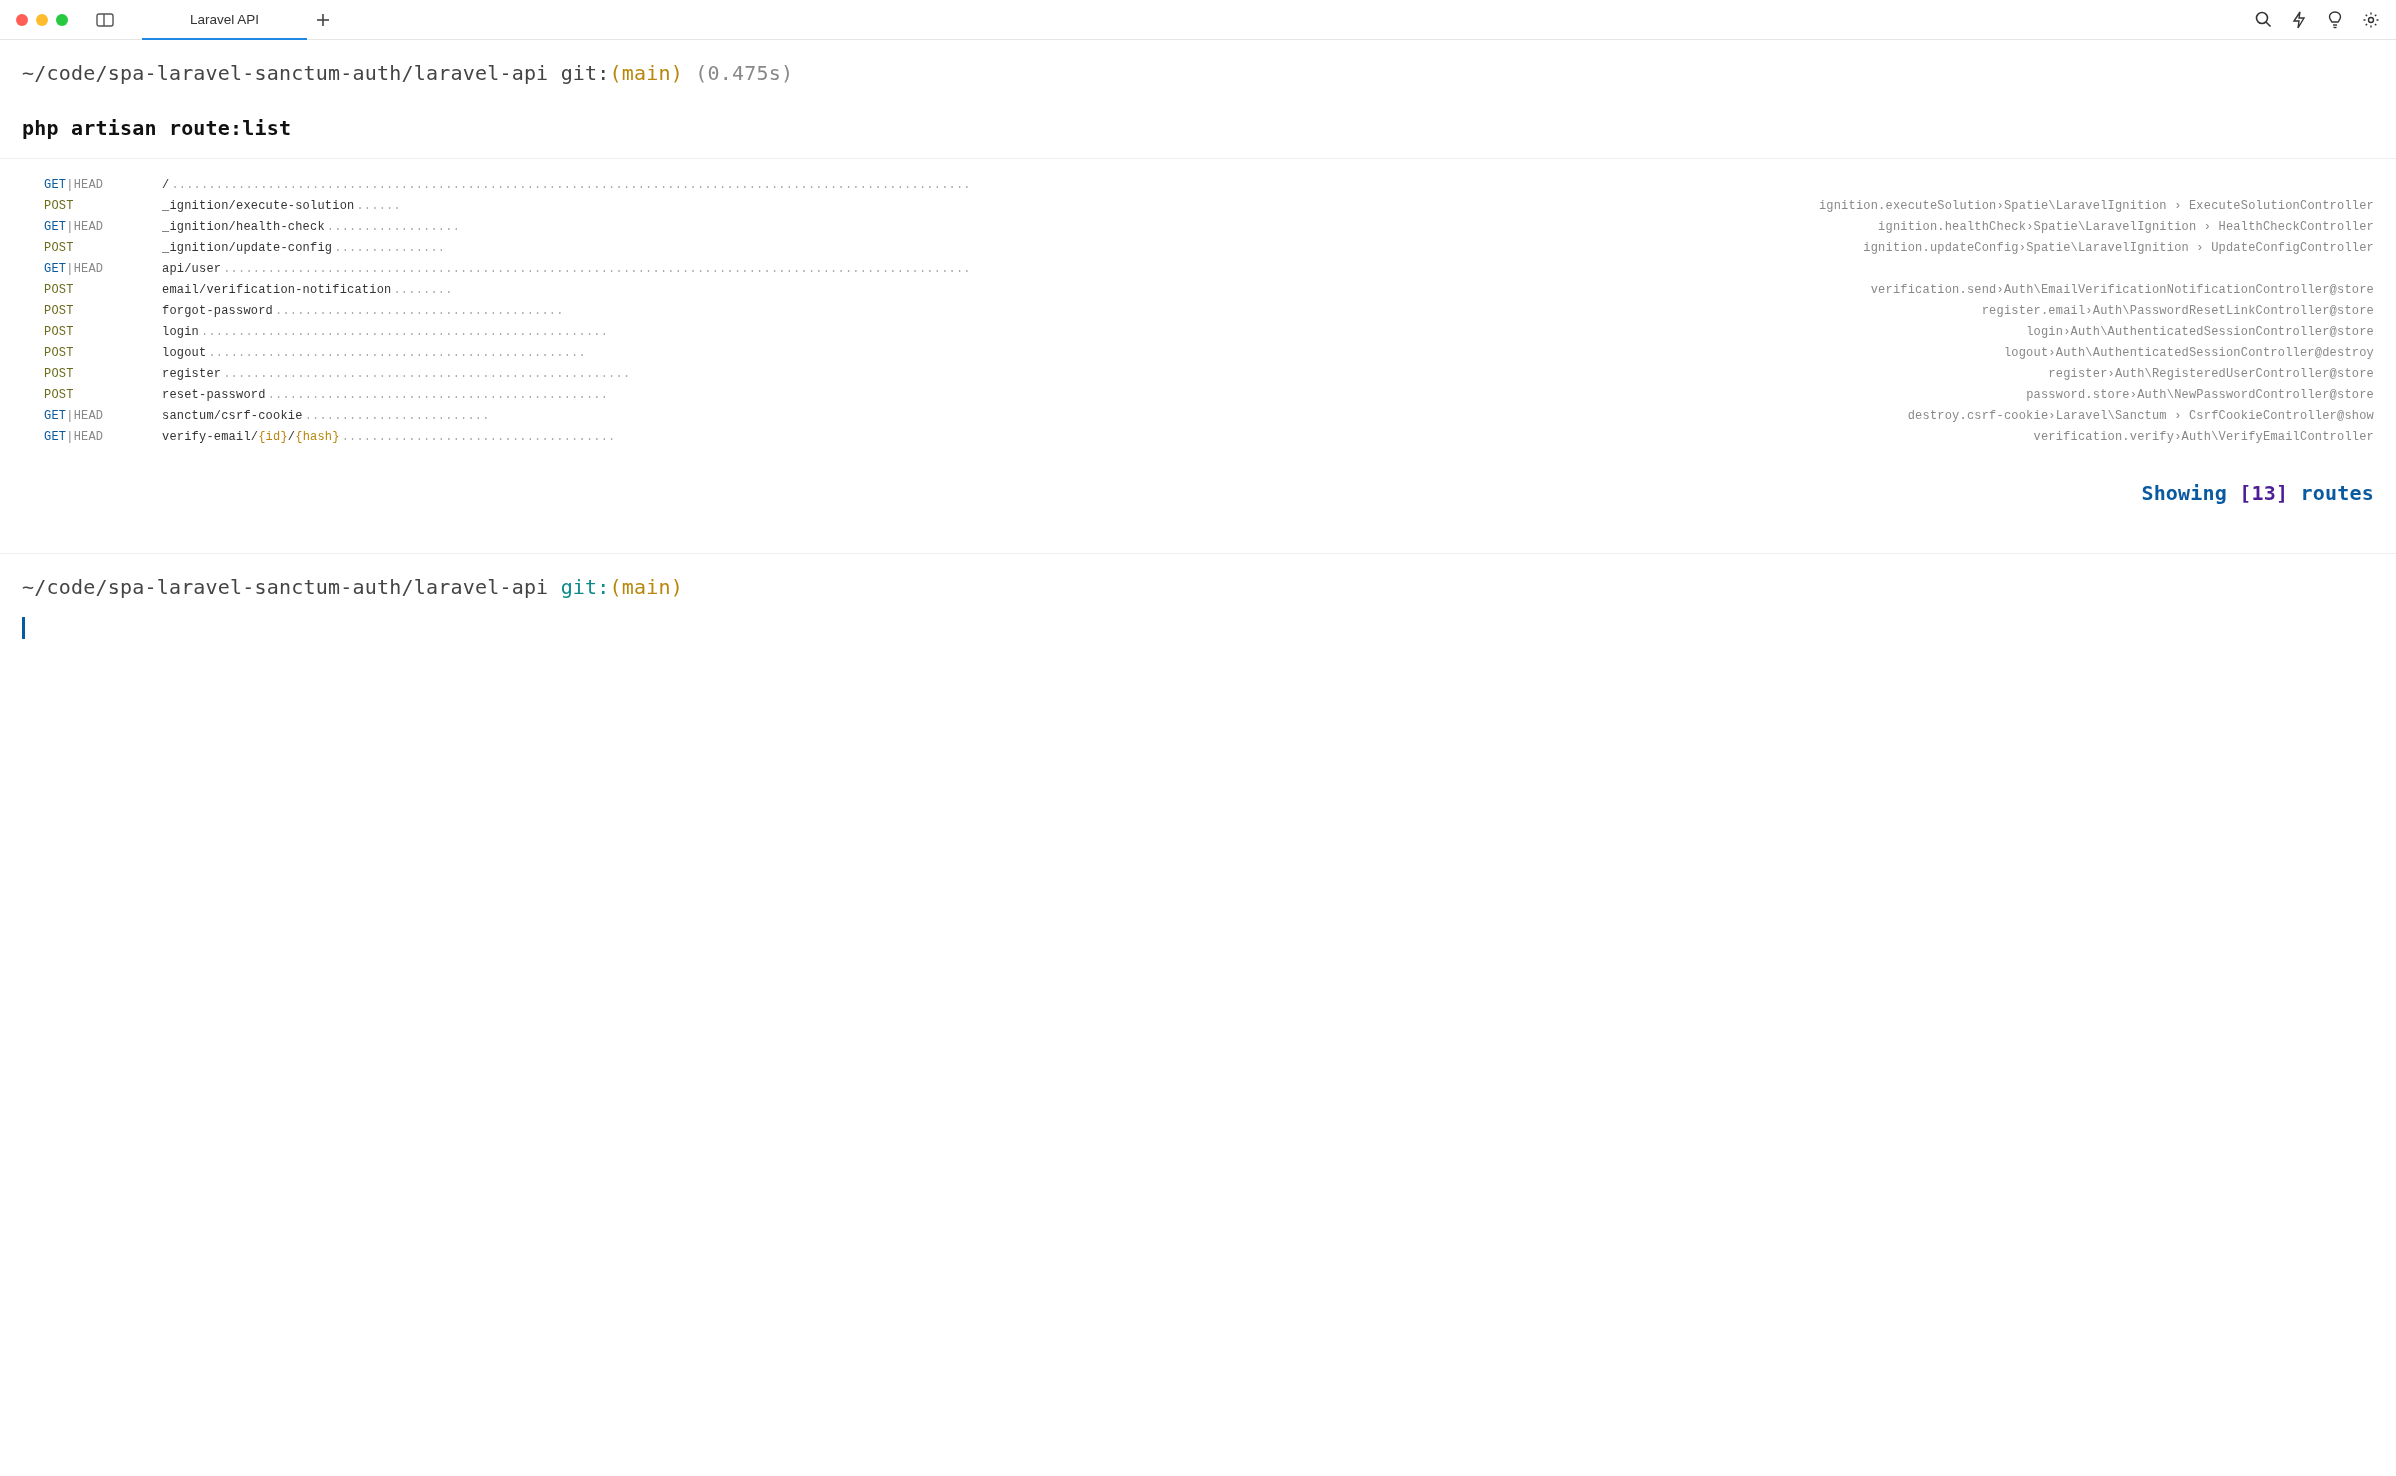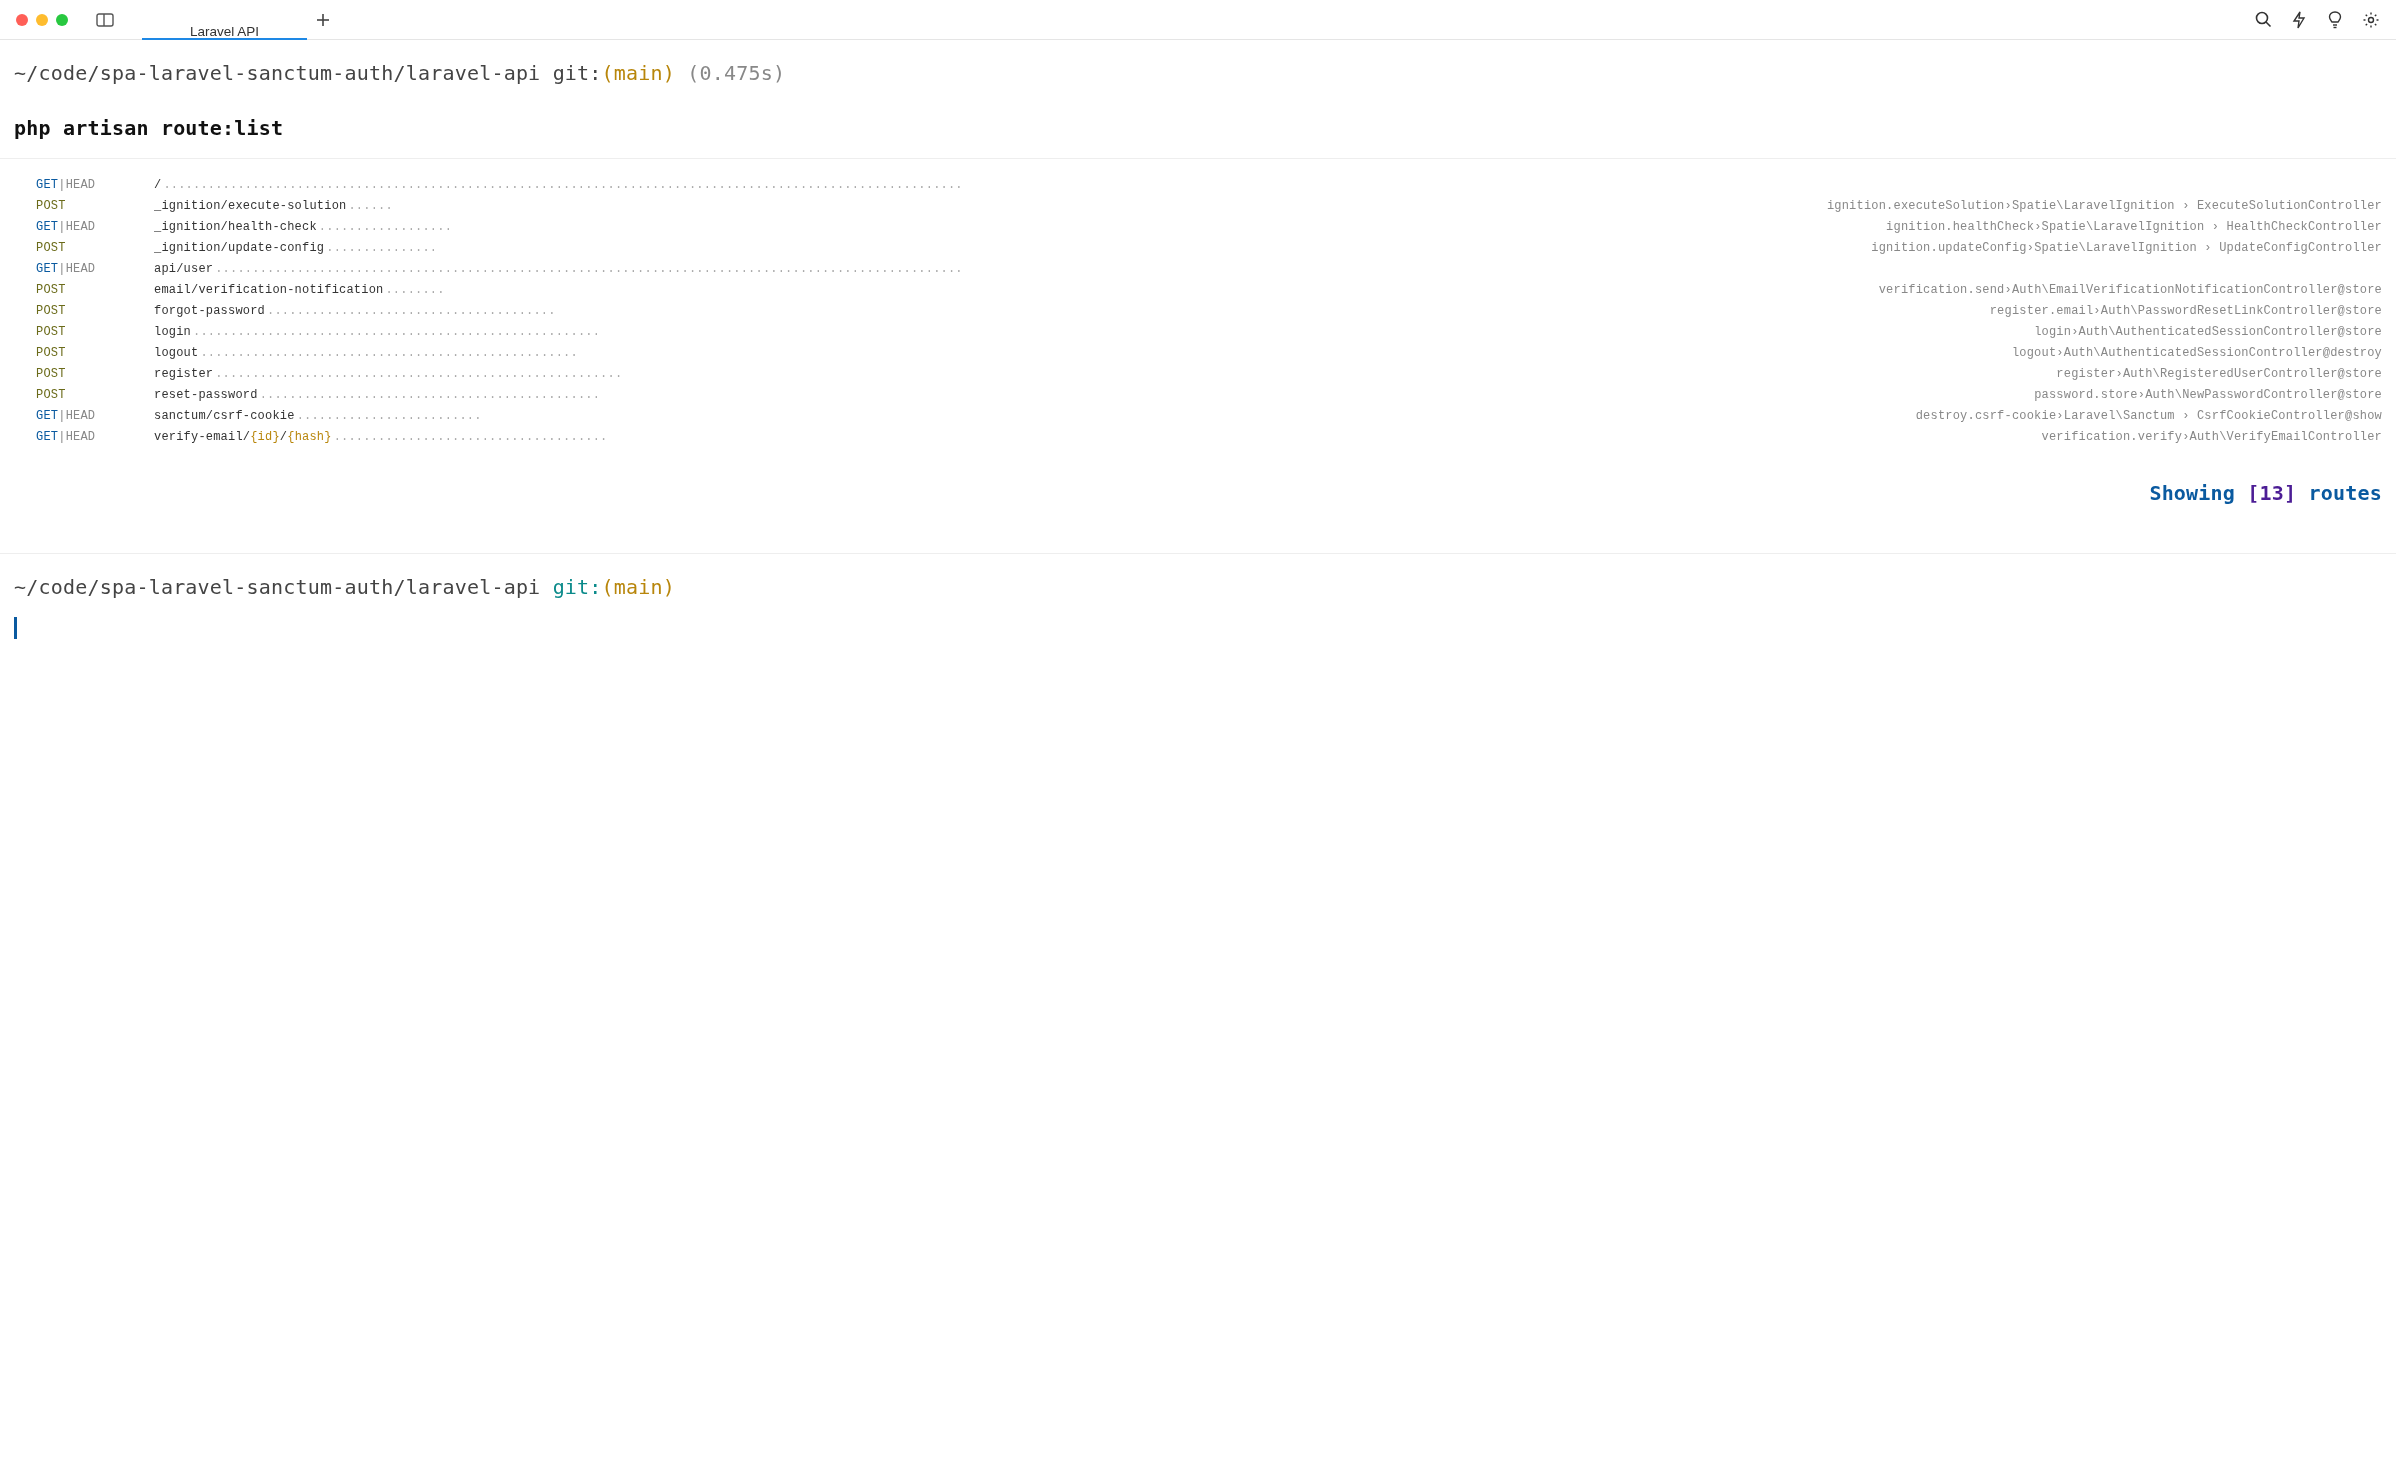--- a/index.html
+++ b/index.html
@@ -41,21 +41,21 @@
       align-items: center;
     }
     .tabs {
       display: flex;
       align-items: stretch;
       height: 100%;
       margin-left: 28px;
     }
     .tab {
       display: flex;
-      align-items: flex-end;
+      align-items: center;
       padding: 0 48px;
       font-family: -apple-system, BlinkMacSystemFont, sans-serif;
       font-size: 13.5px;
       color: #333;
       position: relative;
       cursor: default;
     }
     .tab.active::after {
       content: "";
       position: absolute;
@@ -82,21 +82,21 @@
     }
     .titlebar-icon {
       width: 18px;
       height: 18px;
       display: flex;
       align-items: center;
       justify-content: center;
       cursor: pointer;
     }
     .terminal {
-      padding: 16px 14px;
+      padding: 16px 22px;
       line-height: 1.75;
       letter-spacing: 0.2px;
       height: calc(100% - 40px);
       overflow: hidden;
       position: relative;
     }
     .prompt-line {
       color: #444;
     }
     .gitcolon { color: #0a8a8a; }

